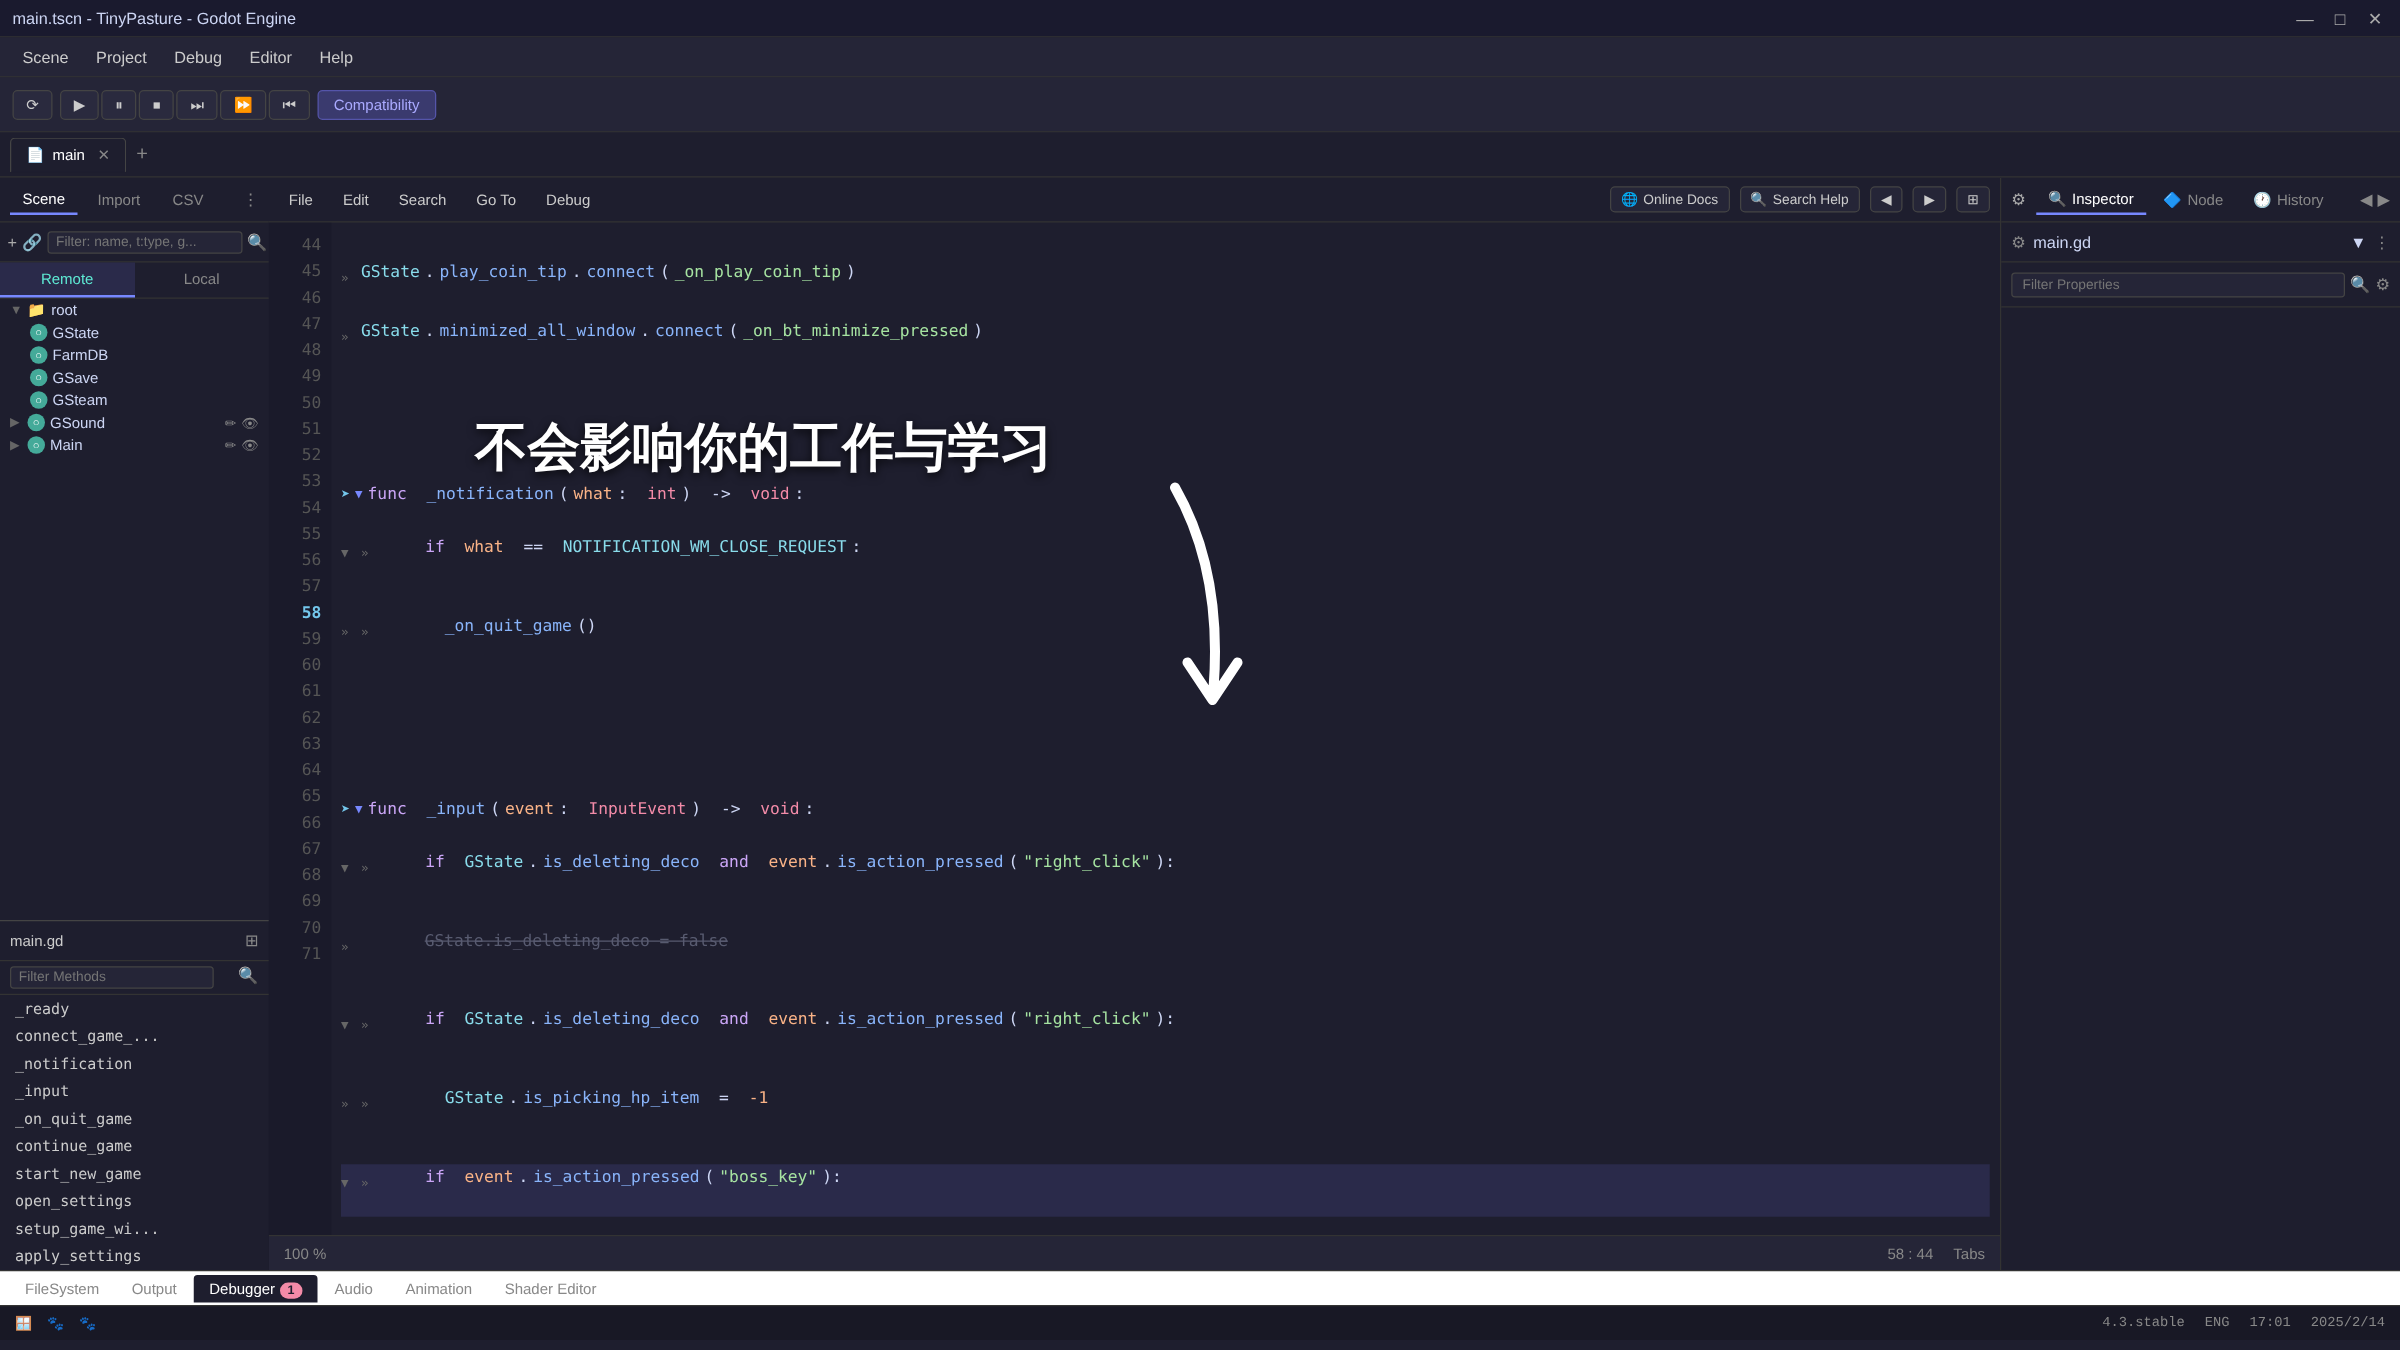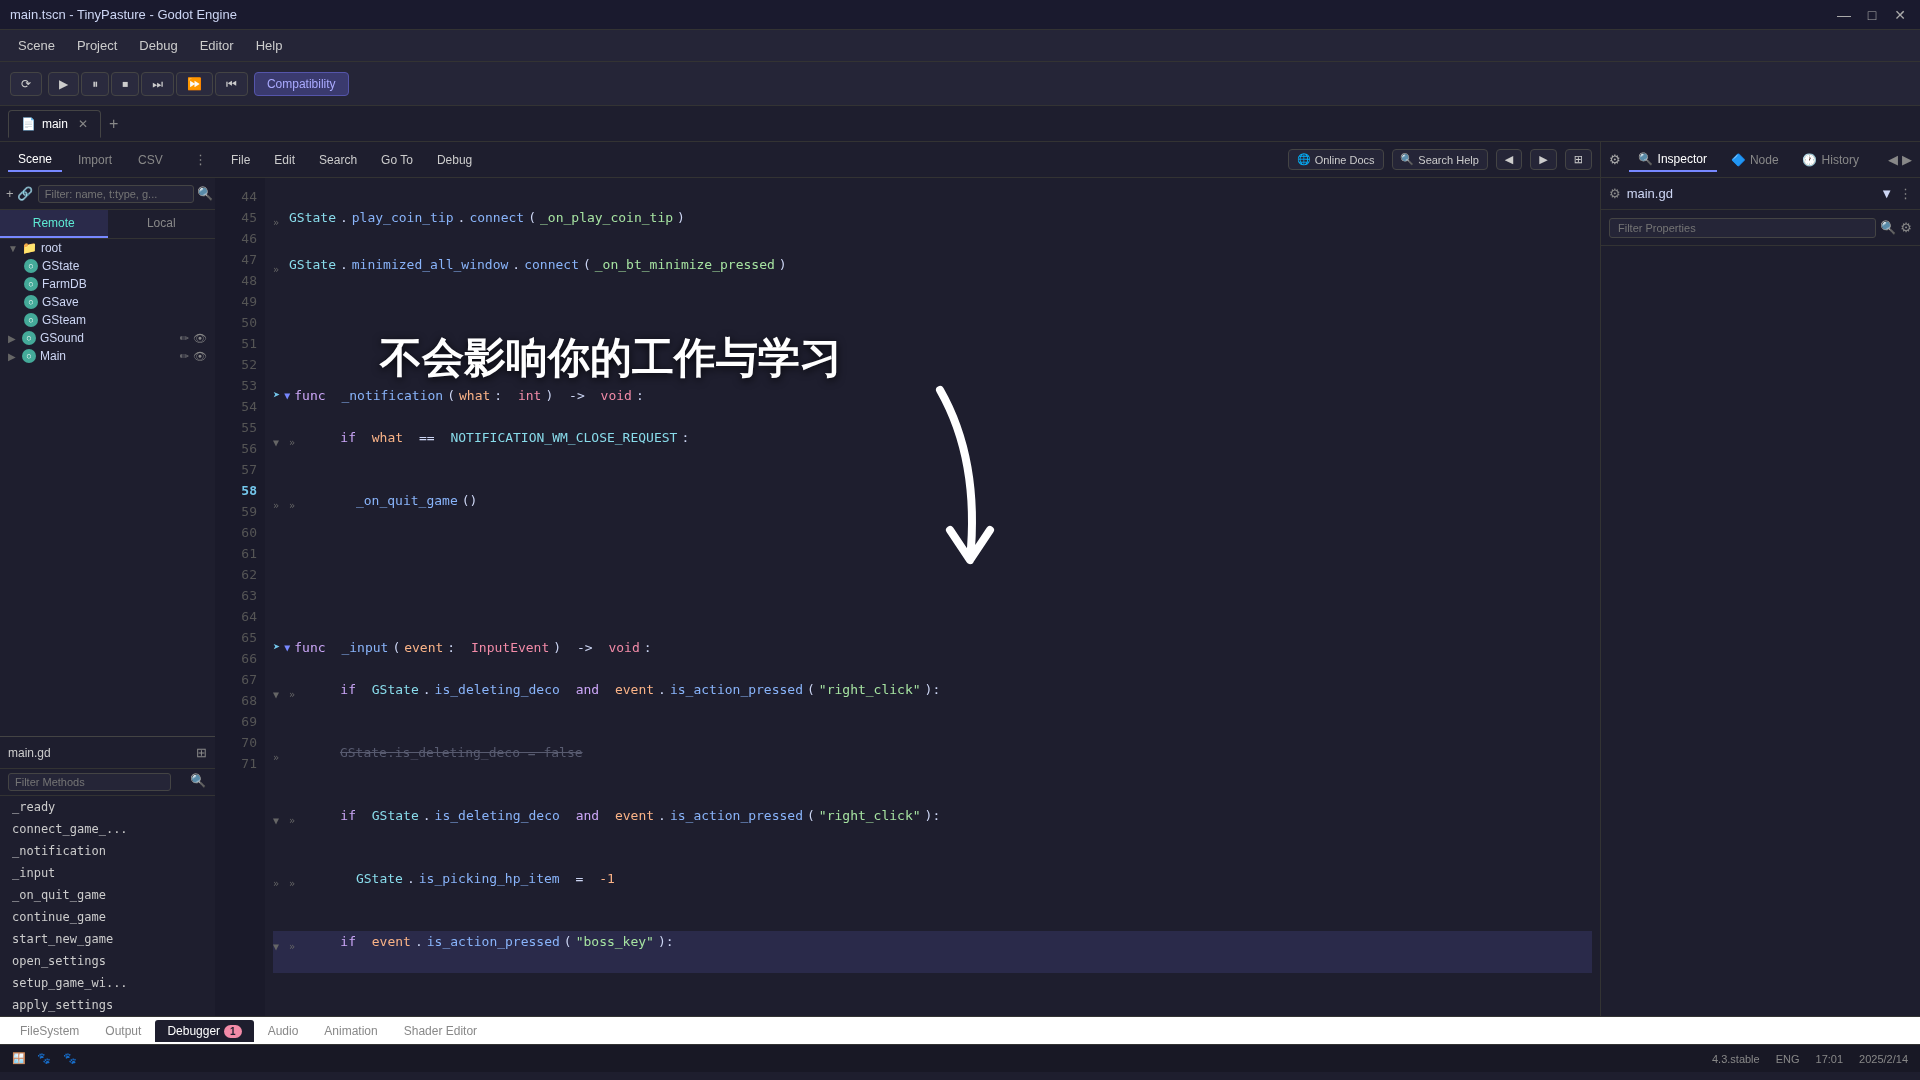--- a/index.html
+++ b/index.html
@@ -78,21 +78,21 @@
     #inspector-filter-bar { height: 36px; display: flex; align-items: center; padding: 0 8px; border-bottom: 1px solid #333; gap: 4px; }
 
     
     #bottom-tabs { height: 28px; background: #ffffff; border-top: 1px solid #333; display: flex; align-items: center; padding: 0 8px; gap: 2px; }
     .bottom-tab { padding: 4px 12px; font-size: 12px; color: #888; cursor: pointer; border-radius: 3px 3px 0 0; }
     .bottom-tab.active { background: #1e1e2e; color: #fff; }
     .debugger-badge { background: #f38ba8; color: #1e1e2e; border-radius: 10px; padding: 1px 6px; font-size: 10px; font-weight: bold; margin-left: 4px; }
 
     
     #statusbar { height: 28px; background: #181825; border-top: 1px solid #333; display: flex; align-items: center; padding: 0 12px; font-size: 11px; color: #888; gap: 12px; }
-    #statusbar .right { margin-left: auto; display: flex; align-items: flex-end; gap: 16px; }
+    #statusbar .right { margin-left: auto; display: flex; align-items: flex-end; gap: 16px; font-family: Liberation Mono, monospace; }
 
     
     #overlay { position: absolute; top: 330px; left: 380px; font-size: 42px; font-weight: bold; color: white; font-family: sans-serif; z-index: 100; pointer-events: none; text-shadow: 0 2px 8px rgba(0,0,0,0.8); white-space: nowrap; }
     #arrow-overlay { position: absolute; top: 380px; left: 900px; z-index: 100; pointer-events: none; }
 
     
     ::-webkit-scrollbar { width: 6px; height: 6px; }
     ::-webkit-scrollbar-track { background: #1a1a2a; }
     ::-webkit-scrollbar-thumb { background: #444; border-radius: 3px; }
 
@@ -355,20 +355,27 @@
 
 
 
 
 
 
 
       </div>
     </div>
 
+    <div id="editor-status">
+      <span>100 %</span>
+      <div class="right">
+        <span>58 : 44</span>
+        <span>Tabs</span>
+      </div>
+    </div>
   </div>
 
   <div id="inspector-panel">
     <div id="inspector-tabs">
       <div style="display:flex;align-items:center;gap:4px;margin-right:4px;">
         <span style="color:#aaa;cursor:pointer;">⚙</span>
       </div>
       <div class="inspector-tab active">
         <span>🔍</span>
         <span>Inspector</span>

